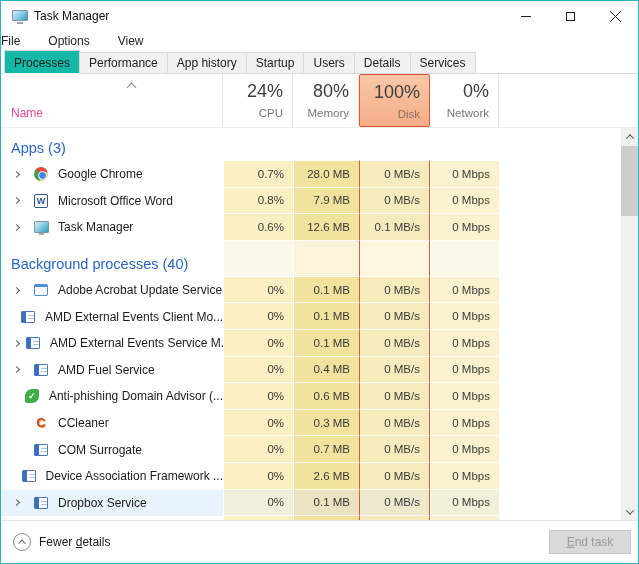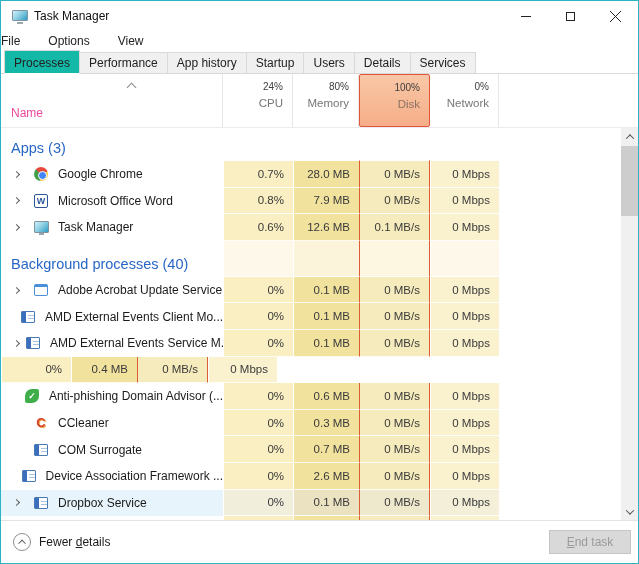--- a/index.html
+++ b/index.html
@@ -31,21 +31,21 @@
   .tab { font-size:12px; color:#222; background:#f0f0f0; border:1px solid #d9d9d9; border-bottom:none; padding:3px 9px 4px 9px; margin-right:-1px; height:21px; }
   .tab.sel { background:#14b8a6; height:24px; padding-top:5px; position:relative; z-index:2; margin-bottom:-1px; border-bottom:1px solid #fff; }
 
   
   .main { position:relative; flex:1; }
   .thead { display:flex; height:54px; border-bottom:1px solid #ececec; }
   .th-name { width:222px; position:relative; border-right:1px solid #e6e6e6; }
   .sort-caret { position:absolute; left:127px; top:10px; width:7px; height:7px; border-top:1px solid #8a8a8a; border-right:1px solid #8a8a8a; transform:rotate(-45deg); }
   .th-name-label { position:absolute; left:10px; bottom:7px; font-size:12px; color:#ec4899; }
   .th-val { text-align:right; padding:7px 9px 0 0; border-right:1px solid #e6e6e6; }
-  .th-pct { font-size:10px; color:#3d3d3d;text-align:right; }
+  .th-pct { font-size:18px; color:#3d3d3d;text-align:right; }
   .th-lab { font-size:11.5px; color:#767676; margin-top:5px; }
   .th-cpu { width:70px; } .th-mem { width:66px; } .th-net { width:69px; }
   .th-disk { width:71px; border:1px solid #e0563a; border-radius:2px; background:linear-gradient(#f9c7a7,#f5ae88); }
   .th-disk .th-lab { color:#8c7264; }
 
   
   .tbody { height:392px; overflow:hidden; position:relative; }
   .row { display:flex; height:26.6px; }
   .row.sec1 { height:33px;align-items:flex-end; } .row.sec2 { height:36px; }
   .ncell { width:222px; display:flex; align-items:center; padding-left:13px; background:#fff; }
@@ -268,20 +268,29 @@
               <span class="ic-win"></span>
             </span>
             <span class="pname">AMD External Events Service M...</span>
           </div>
           <div class="cell c-cpu">0%</div>
           <div class="cell c-mem">0.1 MB</div>
           <div class="cell c-disk">0 MB/s</div>
           <div class="cell c-net">0 Mbps</div>
         </div>
         <div class="row">
+          <div class="ncell">
+            <span class="chev-box">
+              <span class="chev"></span>
+            </span>
+            <span class="icon-box">
+              <span class="ic-win"></span>
+            </span>
+            <span class="pname">AMD Fuel Service</span>
+          </div>
           <div class="cell c-cpu">0%</div>
           <div class="cell c-mem">0.4 MB</div>
           <div class="cell c-disk">0 MB/s</div>
           <div class="cell c-net">0 Mbps</div>
         </div>
         <div class="row">
           <div class="ncell">
             <span class="chev-box"></span>
             <span class="icon-box">
               <span class="ic ic-shield">✓</span>

